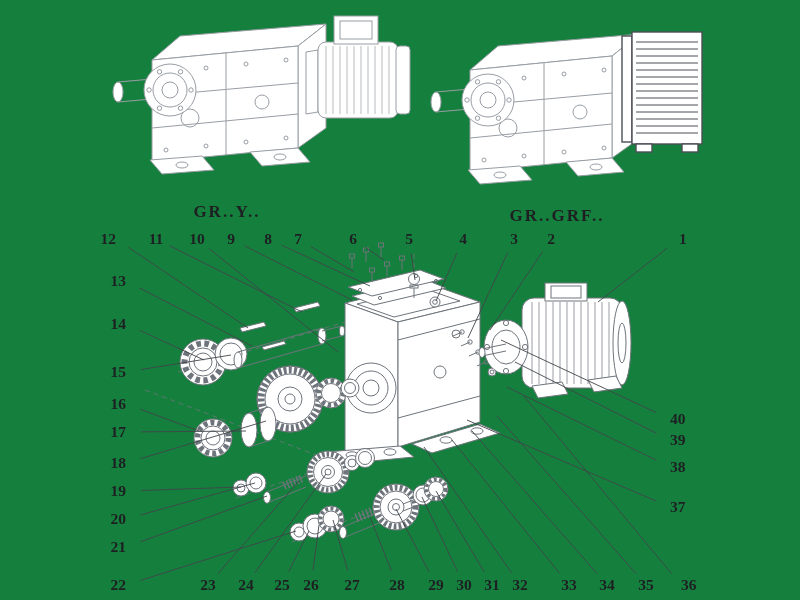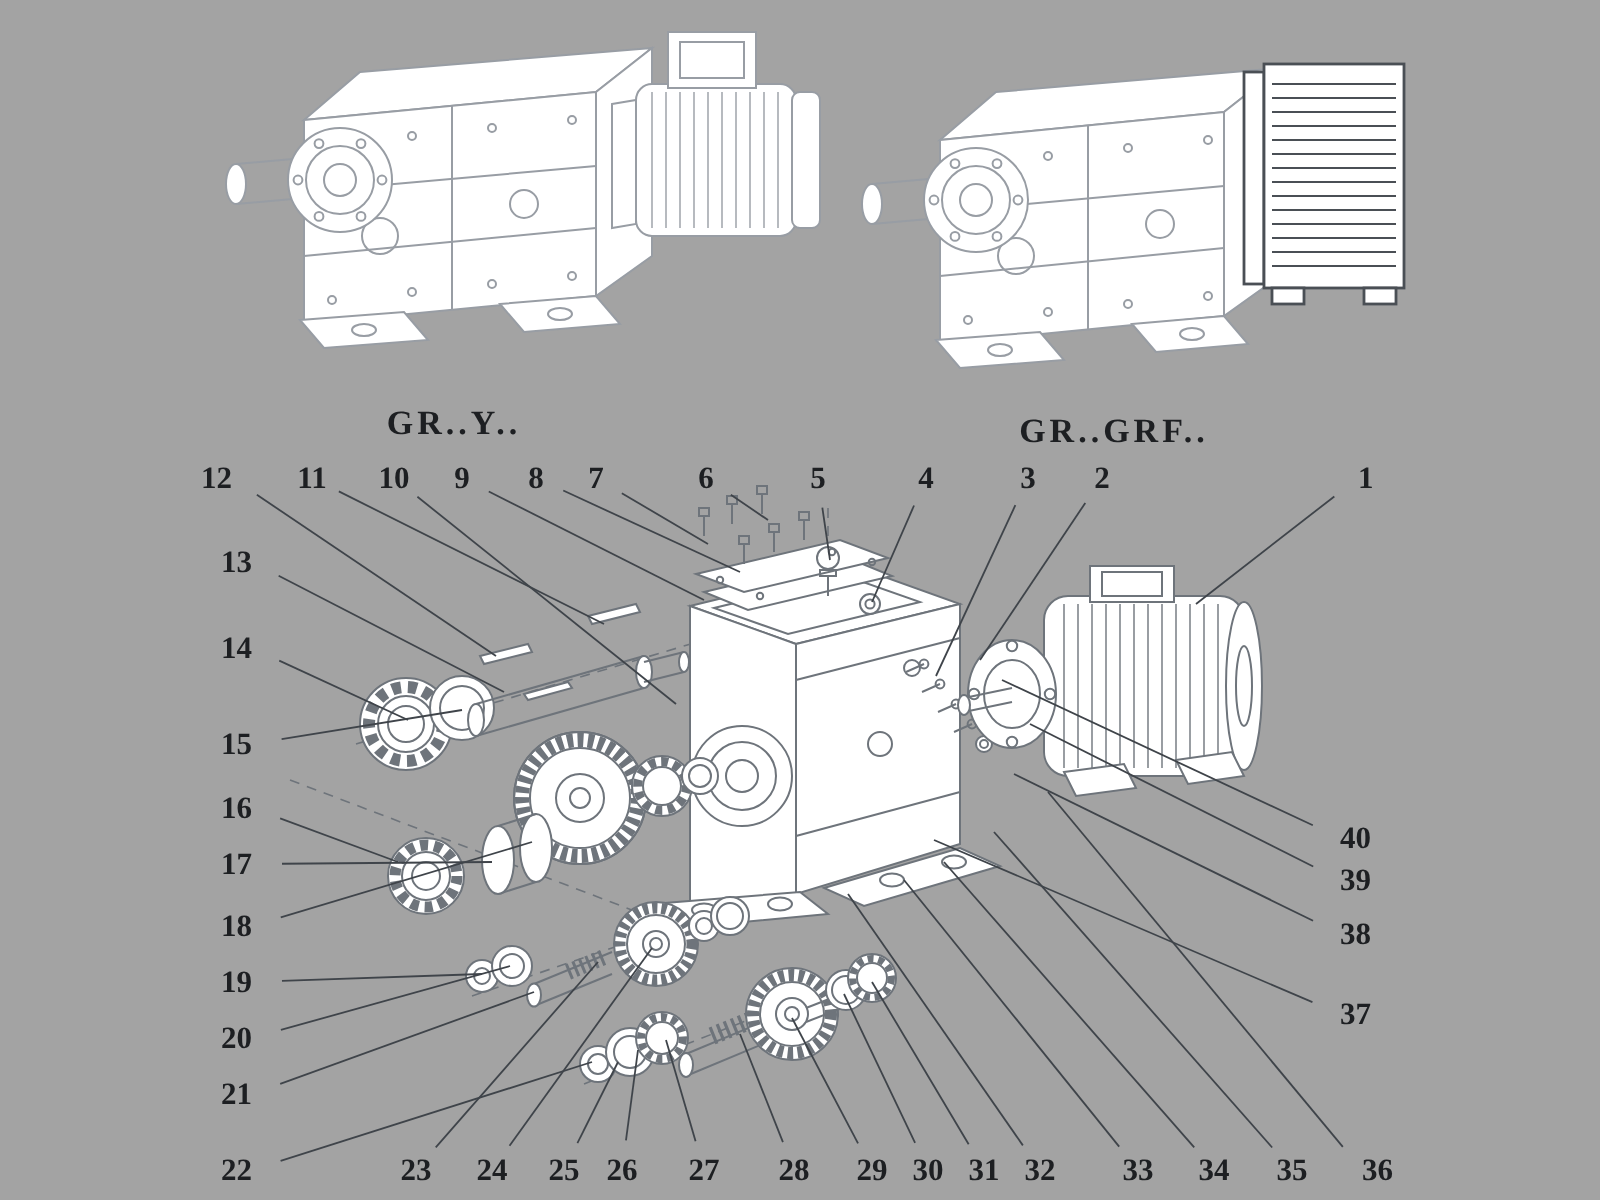--- a/index.html
+++ b/index.html
@@ -1,17 +1,17 @@
 <!DOCTYPE html>
 <html><head>
 <meta charset="utf-8">
 <style>
   html,body { margin:0; padding:0; background:#fff; }
   .stage {
-    position:relative; width:800px; height:600px; background:#a3a3a3;
+    position:relative; width:800px; height:600px; background:#15803d;
     overflow:hidden; font-family:"Liberation Serif", serif;
   }
   svg { position:absolute; left:0; top:0; }
   .title  { font:bold 17px "Liberation Serif", serif; fill:#1d1f22; letter-spacing:2px; }
   .callout{ font:600 15.5px "Liberation Serif", serif; fill:#1d1f22; }
   .leader { stroke:#3f444a; stroke-width:0.9; fill:none; }
 </style>
 </head>
 <body>
 

